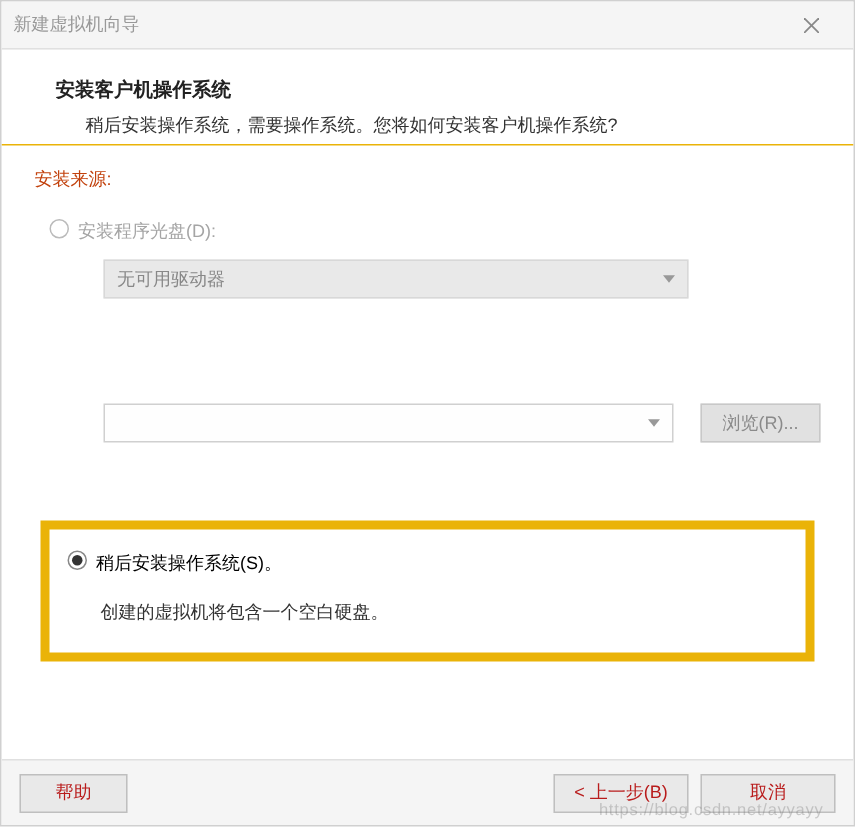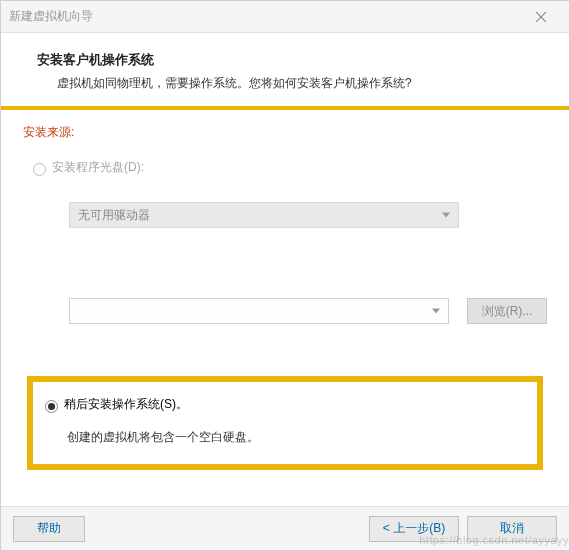--- a/index.html
+++ b/index.html
@@ -21,22 +21,22 @@
       color: #999;
       font-size: 12px;
     }
     .titlebar .title { flex: 1; }
     .titlebar .close {
       width: 40px; height: 32px;
       display: flex; align-items: center; justify-content: center;
       color: #888; font-size: 14px;
     }
     .header {
-      padding: 18px 36px 14px 36px;
-      border-bottom: 4px solid #eab308;
+      padding: 18px 36px 4px 36px;
+      border-bottom: 1px solid #eab308;
     }
     .header .heading {
       font-weight: bold;
       font-size: 13px;
       color: #222;
       margin-bottom: 6px;
     }
     .header .subtitle {
       font-size: 12px;
       color: #333;
@@ -44,21 +44,21 @@
     }
     .body {
       padding: 14px 22px 10px 22px;
     }
     .source-label {
       color: #c2410c;
       margin-bottom: 18px;
       font-size: 12px;
     }
     .radio-row {
-      display: flex; align-items: flex-end;
+      display: flex; align-items: flex-start;
       gap: 6px;
       margin-bottom: 8px;
     }
     .radio {
       width: 13px; height: 13px;
       border: 1px solid #888;
       border-radius: 50%;
       position: relative;
       flex-shrink: 0;
     }
@@ -68,21 +68,21 @@
       position: absolute;
       top: 2px; left: 2px;
       width: 7px; height: 7px;
       background: #333;
       border-radius: 50%;
     }
     .radio-label { font-size: 12px; }
     .radio-label.disabled { color: #a5a5a5; }
     .opt1 { margin-left: 10px; }
     .dropdown {
-      margin: 26px 0 0 36px;
+      margin: 10px 0 0 36px;
       width: 390px; height: 26px;
       background: #e9e9e9;
       border: 1px solid #d8d8d8;
       display: flex; align-items: center;
       padding: 0 8px;
       color: #888;
       font-size: 12px;
       position: relative;
     }
     .dropdown .chev {
@@ -143,49 +143,49 @@
       gap: 8px;
     }
     .footer .spacer { flex: 1; }
     .btn {
       height: 26px;
       min-width: 90px;
       background: #e9e9e9;
       border: 1px solid #bfbfbf;
       display: flex; align-items: center; justify-content: center;
       font-size: 12px;
-      color: #0369a1;
+      color: #b91c1c;
       padding: 0 10px;
     }
     .btn.help { min-width: 72px; }
     .btn.next { border: 1px solid #e74c3c; }
     .watermark {
       position: absolute;
-      right: 0; bottom: 4px;
+      right: 20px; bottom: 4px;
       font-size: 11px;
       color: rgba(120,120,120,0.35);
       letter-spacing: 0.5px;
     }
   </style>
 </head>
 <body>
 
 <div class="titlebar">
   <span class="title">新建虚拟机向导</span>
   <div class="close">
     <svg width="10" height="10" viewBox="0 0 10 10">
       <line x1="0" y1="0" x2="10" y2="10" stroke="#888" stroke-width="1.2"></line>
       <line x1="10" y1="0" x2="0" y2="10" stroke="#888" stroke-width="1.2"></line>
     </svg>
   </div>
 </div>
 
 <div class="header">
   <div class="heading">安装客户机操作系统</div>
-  <div class="subtitle">虚拟机如同物理机，需要操作系统。您将如何安装客户机操作系统?</div>
+  <div class="subtitle">稍后安装操作系统，需要操作系统。您将如何安装客户机操作系统?</div>
 </div>
 
 <div class="body">
   <div class="source-label">安装来源:</div>
 
   <div class="opt1">
     <div class="radio-row">
       <span class="radio disabled"></span>
       <span class="radio-label disabled">安装程序光盘(D):</span>
     </div>

